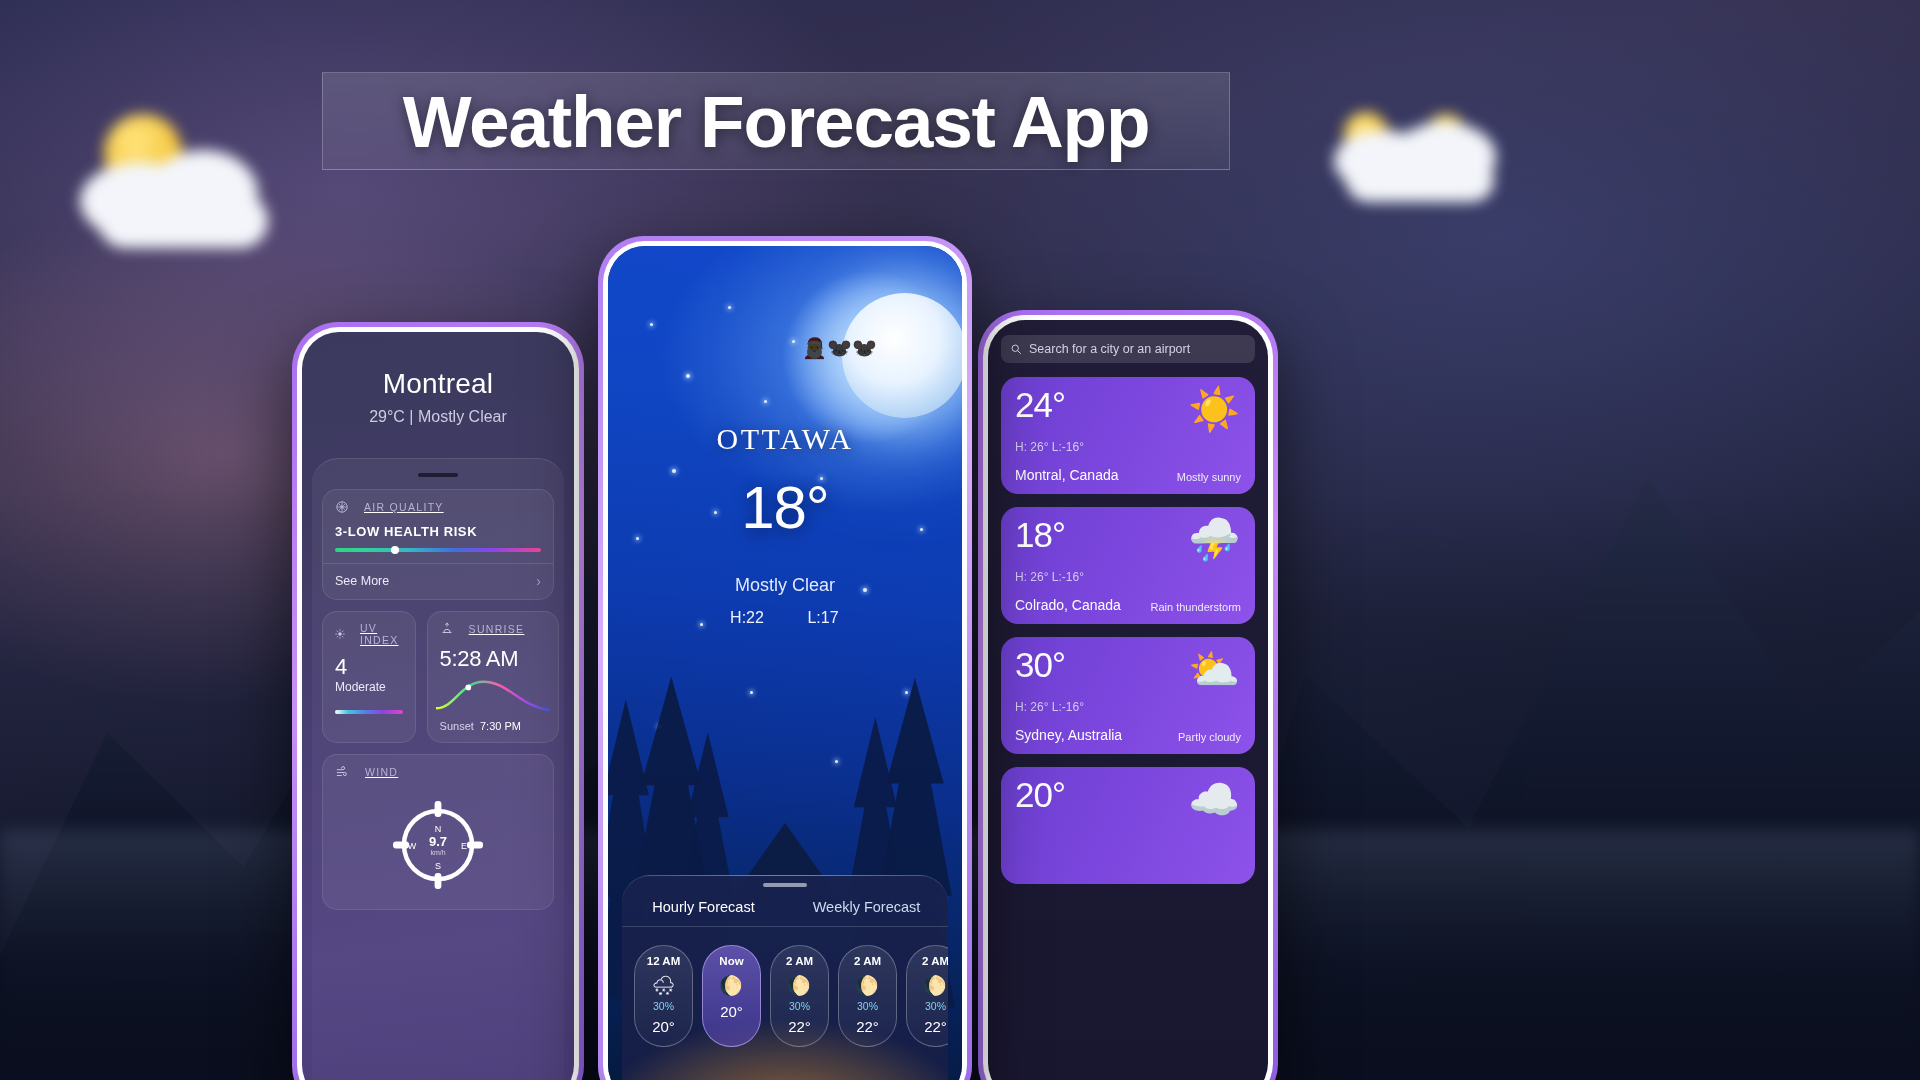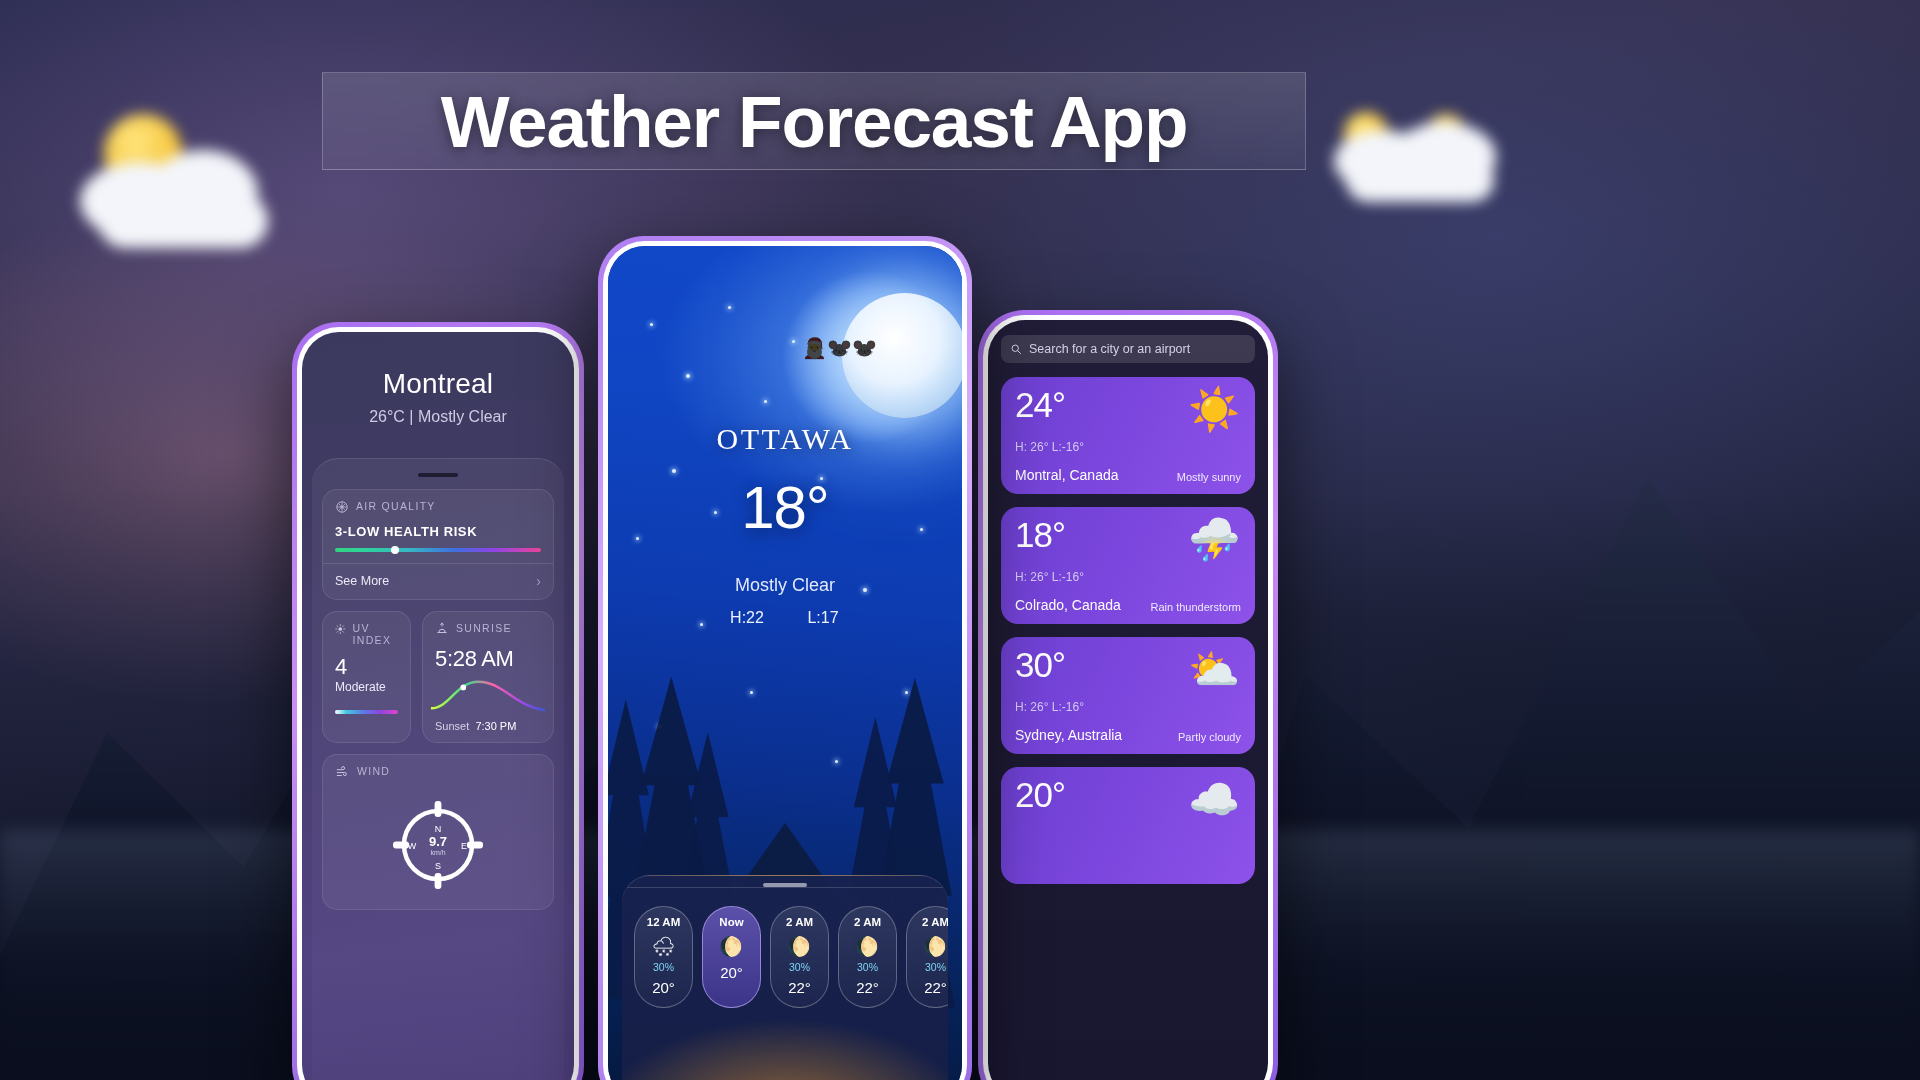--- a/index.html
+++ b/index.html
@@ -41,21 +41,21 @@
 
   
   .blob { position:absolute; filter:blur(7px); }
   .blob .cloud{
     position:absolute; background:#f3f5fa; border-radius:50%;
   }
   .blob .sun{ position:absolute; border-radius:50%; background:radial-gradient(circle at 40% 35%, #ffe680, #f5c132 70%, #e0a81c); }
 
   
   #title-bar{
-    position:absolute; left:322px; top:72px; width:984px; height:98px;
+    position:absolute; left:322px; top:72px; width:908px; height:98px;
     background:linear-gradient(180deg, rgba(255,255,255,.13), rgba(255,255,255,.05));
     border:1px solid rgba(255,255,255,.22);
     display:flex; align-items:center; justify-content:center;
     backdrop-filter:blur(2px);
   }
   #title-bar h1{
     font-size:73px; font-weight:bold; color:#fff; letter-spacing:-1.2px;
     text-shadow:0 2px 14px rgba(0,0,0,.45);
   }
 
@@ -101,21 +101,21 @@
   }
   .grabber{ width:40px;height:4px;border-radius:3px;background:#1e1d31;margin:6px auto 12px; }
 
   .card{
     background:rgba(255,255,255,.055);
     border:1px solid rgba(255,255,255,.10);
     border-radius:15px;
     padding:10px 12px;
     margin-bottom:11px;
   }
-  .card-head{ display:flex; gap:7px; margin-bottom:10px; }
+  .card-head{ display:flex; align-items:center; gap:15px; margin-bottom:10px;text-decoration:underline; }
   .card-head .ttl{ font-size:10.5px; letter-spacing:1.3px; color:#b9b4d4; }
   .aq-val{ font-size:13px; font-weight:bold; letter-spacing:.6px; margin-bottom:9px; }
   .aq-bar{
     height:4px; border-radius:3px; position:relative;
     background:linear-gradient(90deg,#2fd47f 0%, #2fd49a 14%, #35b7c4 36%, #3f6fe0 58%, #8a45e6 76%, #f0459a 100%);
   }
   .aq-bar .dot{ position:absolute; left:27%; top:-2px; width:8px;height:8px;border-radius:50%;background:#fff; }
   .aq-div{ height:1px; background:rgba(255,255,255,.12); margin:11px -12px 0; }
   .see-more{ display:flex; align-items:center; justify-content:space-between; padding-top:9px; font-size:12.5px; color:#ece9f7;}
   .chev{ color:#a49ec4; font-size:14px; }
@@ -265,21 +265,21 @@
 <div id="title-bar">
   <h1>Weather Forecast App</h1>
 </div>
 
 <div class="phone" id="phone-left">
  <div class="bezel">
   <div class="screen">
 
     <div class="l-head">
       <div class="l-city">Montreal</div>
-      <div class="l-sub">26°C  |  Mostly Clear</div>
+      <div class="l-sub">29°C  |  Mostly Clear</div>
     </div>
 
     <div class="scrollsheet">
       <div class="grabber"></div>
 
       <div class="card">
         <div class="card-head">
           <svg width="14" height="14" viewBox="0 0 24 24">
             <circle cx="12" cy="12" r="9" fill="none" stroke="#b9b4d4" stroke-width="1.6"></circle>
             <circle cx="12" cy="12" r="3" fill="#b9b4d4"></circle>
@@ -432,20 +432,24 @@
 
     <div class="c-city">OTTAWA</div>
     <div class="c-temp">18°</div>
     <div class="c-cond">Mostly Clear</div>
     <div class="c-hl">
       <span>H:22</span><span>L:17</span>
     </div>
 
     <div class="sheet">
       <div class="pill"></div>
+      <div class="tabs">
+        <div class="active">Hourly Forecast</div>
+        <div>Weekly Forecast</div>
+      </div>
       <div class="tabline"></div>
 
       <div class="hours">
         <div class="hour">
           <div class="hr">12 AM</div>
           <div class="ic">🌨</div>
           <div class="pc">30%</div>
           <div class="tp">20°</div>
         </div>
         <div class="hour now">

